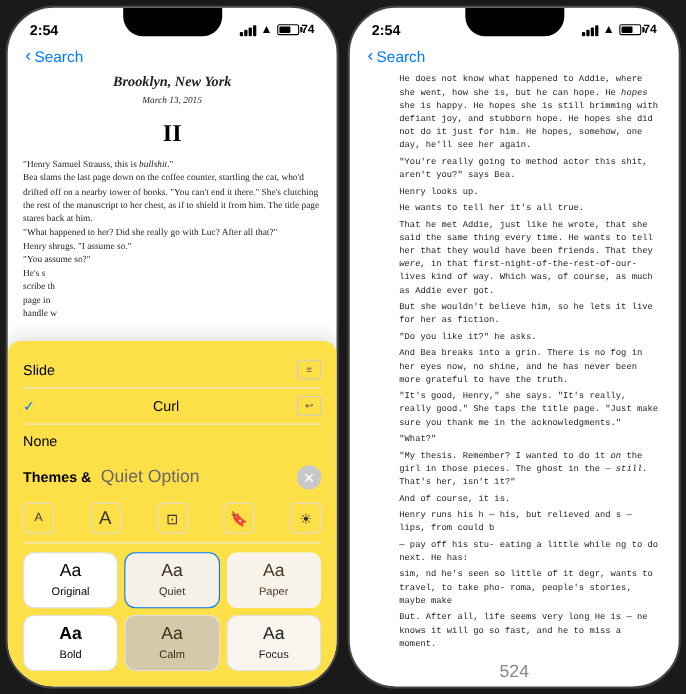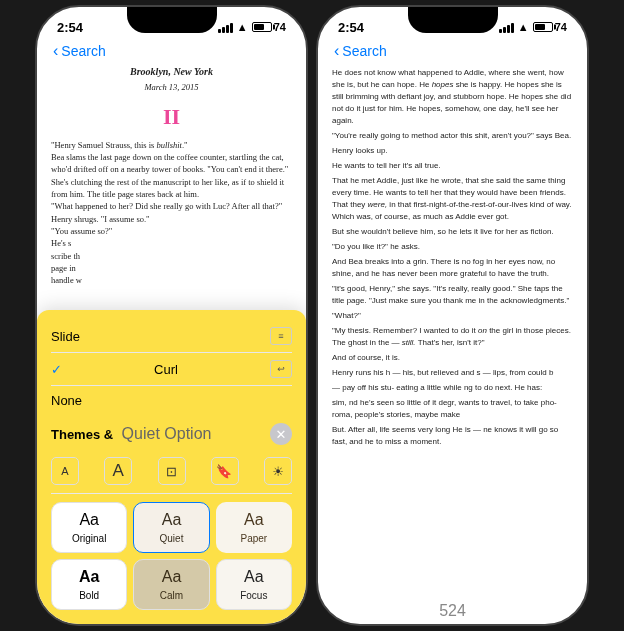--- a/index.html
+++ b/index.html
@@ -10,21 +10,21 @@
       display: flex;
       align-items: center;
       justify-content: center;
       font-family: -apple-system, 'SF Pro Text', sans-serif;
       overflow: hidden;
     }
 
     .container {
       display: flex;
       gap: 8px;
-      width: 554px;
+      width: 614px;
       height: 621px;
     }
 
     
     .phone {
       flex: 1;
       background: #fff;
       border-radius: 44px;
       overflow: hidden;
       position: relative;
@@ -104,30 +104,30 @@
       font-family: Georgia, serif;
     }
 
     .book-header {
       text-align: center;
       margin-bottom: 8px;
       font-style: italic;
     }
 
     .book-header .location {
-      font-size: 10px;
+      font-size: 13px;
       font-weight: 600;
       margin-bottom: 1px;
     }
 
     .book-chapter {
       text-align: center;
       font-size: 22px;
       font-weight: 700;
-      color: #ec4899;
+      color: #000000;
       font-style: normal;
       margin-bottom: 6px;
       font-family: Georgia, serif;
     }
 
     
     .bottom-panel {
       position: absolute;
       bottom: 0;
       left: 0;
@@ -289,21 +289,22 @@
     .reading-content {
       flex: 1;
       overflow: hidden;
       padding: 2px 14px 20px;
     }
 
     .reading-text {
       font-size: 8px;
       line-height: 1.5;
       color: #222;
-      font-family: Liberation Sans, sans-serif;
+      font-family: Liberation Mono, monospace;
+      margin-left: 31px;
     }
 
     .reading-text p {
       margin-bottom: 3px;
     }
     .reading-text em { font-style: italic; }
 
     .page-number {
       text-align: center;
       font-size: 16px;
@@ -401,21 +402,21 @@
     </div>
 
     <div class="book-content">
       <div class="book-text">
         <div class="book-header">
           <div class="location">Brooklyn, New York</div>
           <div>March 13, 2015</div>
         </div>
         <div class="book-chapter">II</div>
         <p>"Henry Samuel Strauss, this is <em>bullshit</em>."</p>
-        <p>Bea slams the last page down on the coffee counter, startling the cat, who'd drifted off on a nearby tower of books. "You can't end it there." She's clutching the rest of the manuscript to her like, as if to shield it from him. The title page stares back at him.</p>
+        <p>Bea slams the last page down on the coffee counter, startling the cat, who'd drifted off on a nearby tower of books. "You can't end it there." She's clutching the rest of the manuscript to her chest, as if to shield it from him. The title page stares back at him.</p>
         <p>"What happened to her? Did she really go with Luc? After all that?"</p>
         <p>Henry shrugs. "I assume so."</p>
         <p>"You assume so?"</p>
         <p>He's s</p>
         <p>scribe th</p>
         <p>page in</p>
         <p>handle w</p>
       </div>
     </div>
 

